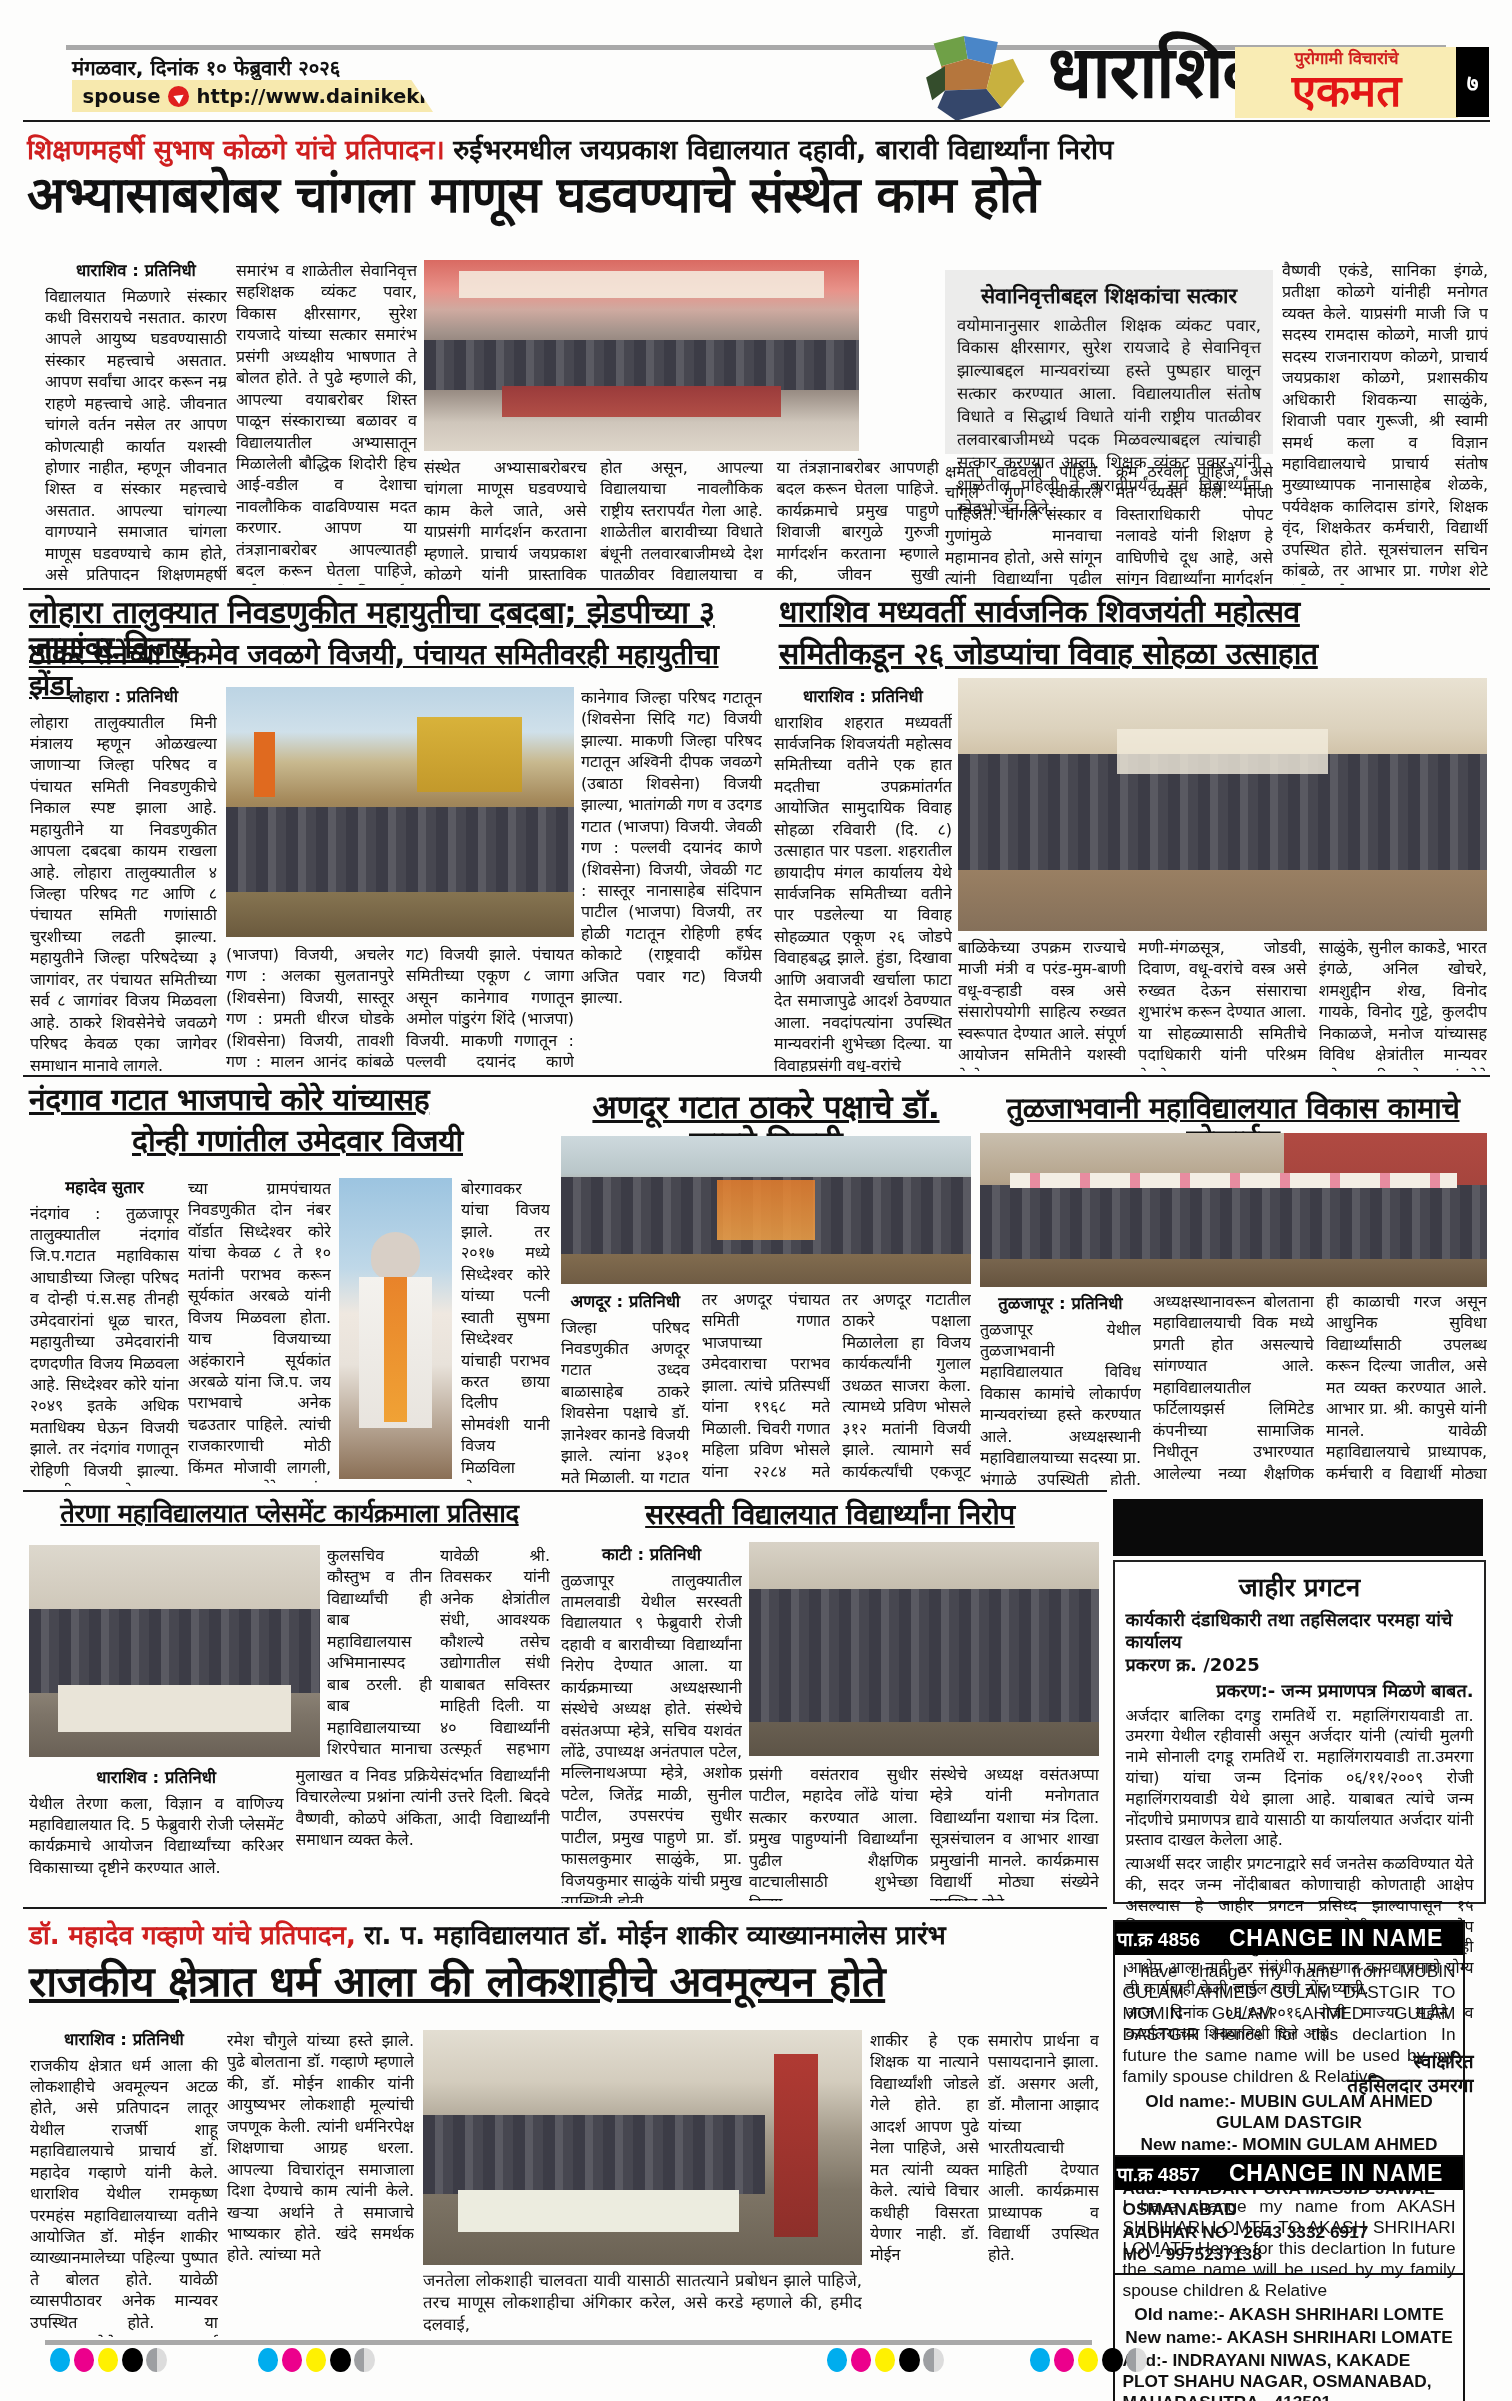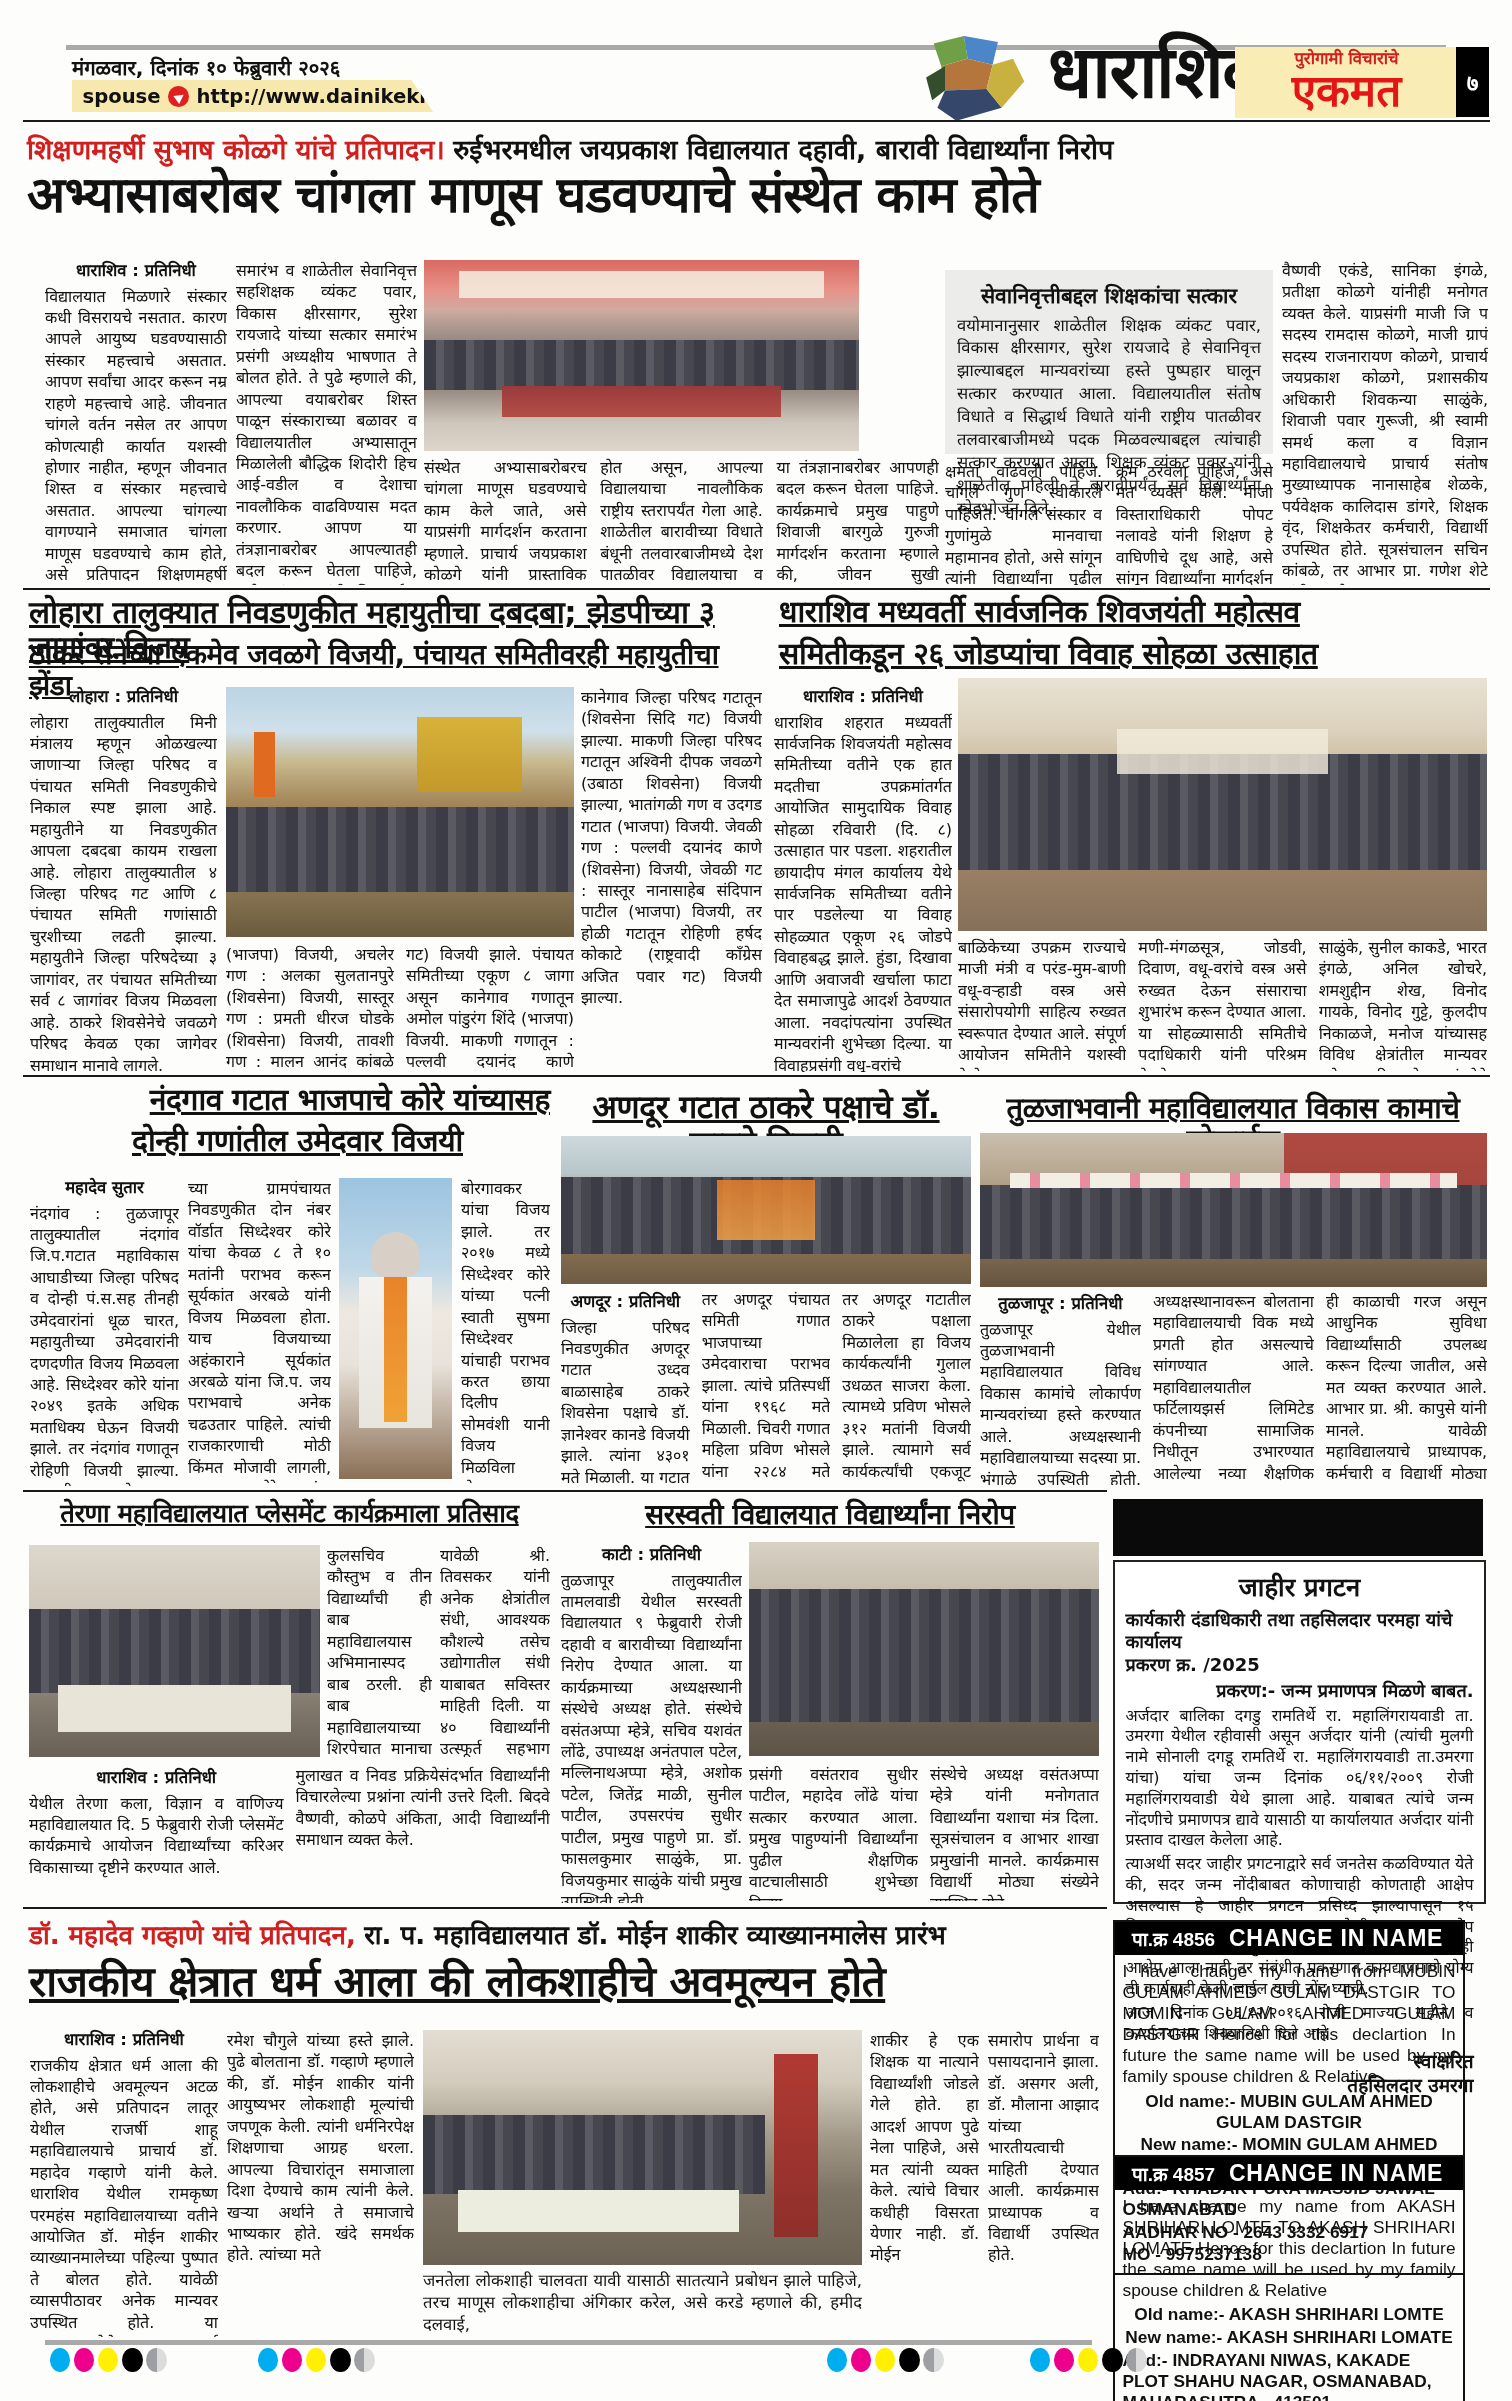--- a/index.html
+++ b/index.html
@@ -38,21 +38,21 @@
   .greybox p{margin:0;font-size:16.6px;line-height:1.38;text-align:justify;}
   
   .notice{border:2.3px solid #222;background:#fff;padding:7.5px 10.5px;font-size:16px;line-height:1.3;}
   .notice .t{font-size:25.6px;font-weight:800;text-align:center;margin:1.5px 0 4.5px;}
   .notice .b{font-weight:800;font-size:18px;line-height:1.25;}
   .notice .c{font-weight:800;font-size:18px;text-align:right;margin:3px 0;}
   .notice p{margin:3px 0;text-align:justify;}
   .notice .sig{text-align:right;font-weight:800;font-size:19px;line-height:1.25;margin-top:6px;}
   
   .ad{border:2.3px solid #111;font-family:"Liberation Sans",sans-serif;}
-  .ad-head{background:#000;color:#fff;display:flex;align-items:center;gap:11px;padding:3px 17px;}
+  .ad-head{background:#000;color:#fff;display:flex;align-items:center;gap:11px;padding:3px 2px;}
   .ad-no{font-size:19px;font-weight:bold;}
   .ad-title{font-size:23px;font-weight:bold;letter-spacing:0.8px;flex:1;text-align:center;}
   .ad-body{padding:6px 7.5px;font-size:17.3px;line-height:1.22;}
   .ad-body .intro{text-align:justify;}
   .ad-body ul{list-style:none;margin:3px 0 0 0;padding:0;font-weight:bold;}
   .ad-body li{margin:1.5px 0;}
   .ad-body li:nth-child(1),.ad-body li:nth-child(2){text-align:center;}
   
   .dots{display:flex;gap:3.8px;}
   .dot{width:20.3px;height:24px;border-radius:50%;}
@@ -152,21 +152,21 @@
     <div class="ph-layer" style="left:30%;top:20%;width:40%;height:18%;background:#f2ecdd;opacity:.8"></div>
   </div>
   <div class="abs" style="left:958px;top:937px;width:529px;height:134px;display:flex;gap:12px">
     <div class="col" style="flex:1;height:134px">बाळिकेच्या उपक्रम राज्याचे माजी मंत्री व परंड-मुम-बाणी वधू-वर्‍हाडी वस्त्र असे संसारोपयोगी साहित्य रुख्वत स्वरूपात देण्यात आले. संपूर्ण आयोजन समितीने यशस्वी केले.</div>
     <div class="col" style="flex:1;height:134px">मणी-मंगळसूत्र, जोडवी, दिवाण, वधू-वरांचे वस्त्र असे रुख्वत देऊन संसाराचा शुभारंभ करून देण्यात आला. या सोहळ्यासाठी समितीचे पदाधिकारी यांनी परिश्रम घेतले.</div>
     <div class="col" style="flex:1;height:134px">साळुंके, सुनील काकडे, भारत इंगळे, अनिल खोचरे, शमशुद्दीन शेख, विनोद गायके, विनोद गुट्टे, कुलदीप निकाळजे, मनोज यांच्यासह विविध क्षेत्रांतील मान्यवर तसेच नागरिक मोठ्या संख्येने उपस्थित होते.</div>
   </div>
 
   <div class="abs rule" style="left:22.6px;top:1075px;width:1467px;height:1.5px"></div>
 
-  <div class="abs art-head" style="left:29px;top:1083px;width:521px;font-size:30px;text-align:right">नंदगाव गटात भाजपाचे कोरे यांच्यासह</div>
+  <div class="abs art-head" style="left:29px;top:1083px;width:521px;font-size:30px;text-align:left">नंदगाव गटात भाजपाचे कोरे यांच्यासह</div>
   <div class="abs art-head" style="left:37px;top:1124px;width:521px;font-size:30px;text-align:center">दोन्ही गणांतील उमेदवार विजयी</div>
   <div class="abs" style="left:30px;top:1175px;width:149px;height:309px">
     <div class="byline">महादेव सुतार</div>
     <div class="col" style="height:283px">नंदगांव : तुळजापूर तालुक्यातील नंदगांव जि.प.गटात महाविकास आघाडीच्या जिल्हा परिषद व दोन्ही पं.स.सह तीनही उमेदवारांनां धूळ चारत, महायुतीच्या उमेदवारांनी दणदणीत विजय मिळवला आहे. सिध्देश्वर कोरे यांना २०४९ इतके अधिक मताधिक्य घेऊन विजयी झाले. तर नंदगांव गणातून रोहिणी विजयी झाल्या. आघाडीच्या उमेदवाराचा विजयाचा अहंकार नडला. २०२२</div>
   </div>
   <div class="col abs" style="left:188px;top:1178px;width:143px;height:305px">च्या ग्रामपंचायत निवडणुकीत दोन नंबर वॉर्डात सिध्देश्वर कोरे यांचा केवळ ८ ते १० मतांनी पराभव करून सूर्यकांत अरबळे यांनी विजय मिळवला होता. याच विजयाच्या अहंकाराने सूर्यकांत अरबळे यांना जि.प. जय पराभवाचे अनेक चढउतार पाहिले. त्यांची राजकारणाची मोठी किंमत मोजावी लागली, उल्हास कोरे यांना पराभव करून, उल्हास</div>
   <div class="photo" style="left:339px;top:1178px;width:113px;height:301px;background:linear-gradient(180deg,#9cc4e0 0%,#bfd8e8 30%,#efe8e0 45%,#e8e2da 62%,#8a6f55 100%)">
     <div class="ph-layer" style="left:28%;top:18%;width:44%;height:16%;background:#d8cfc6;border-radius:50% 50% 40% 40%"></div>
     <div class="ph-layer" style="left:18%;top:33%;width:64%;height:50%;background:linear-gradient(180deg,#f4f2ee,#e8e4de)"></div>
     <div class="ph-layer" style="left:40%;top:33%;width:20%;height:48%;background:linear-gradient(180deg,#e8832a,#f0a235)"></div>

